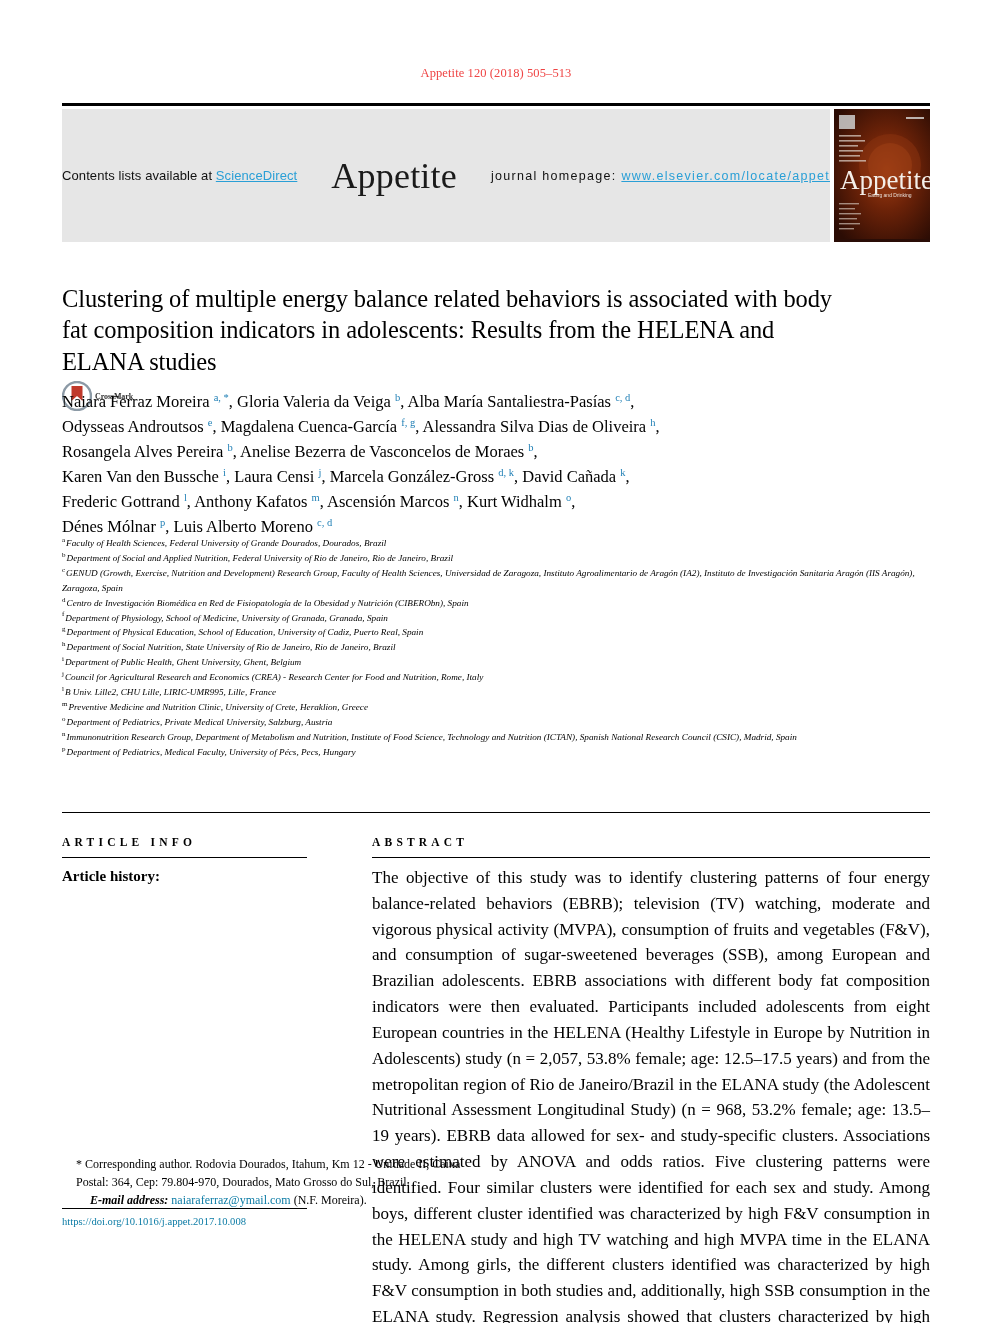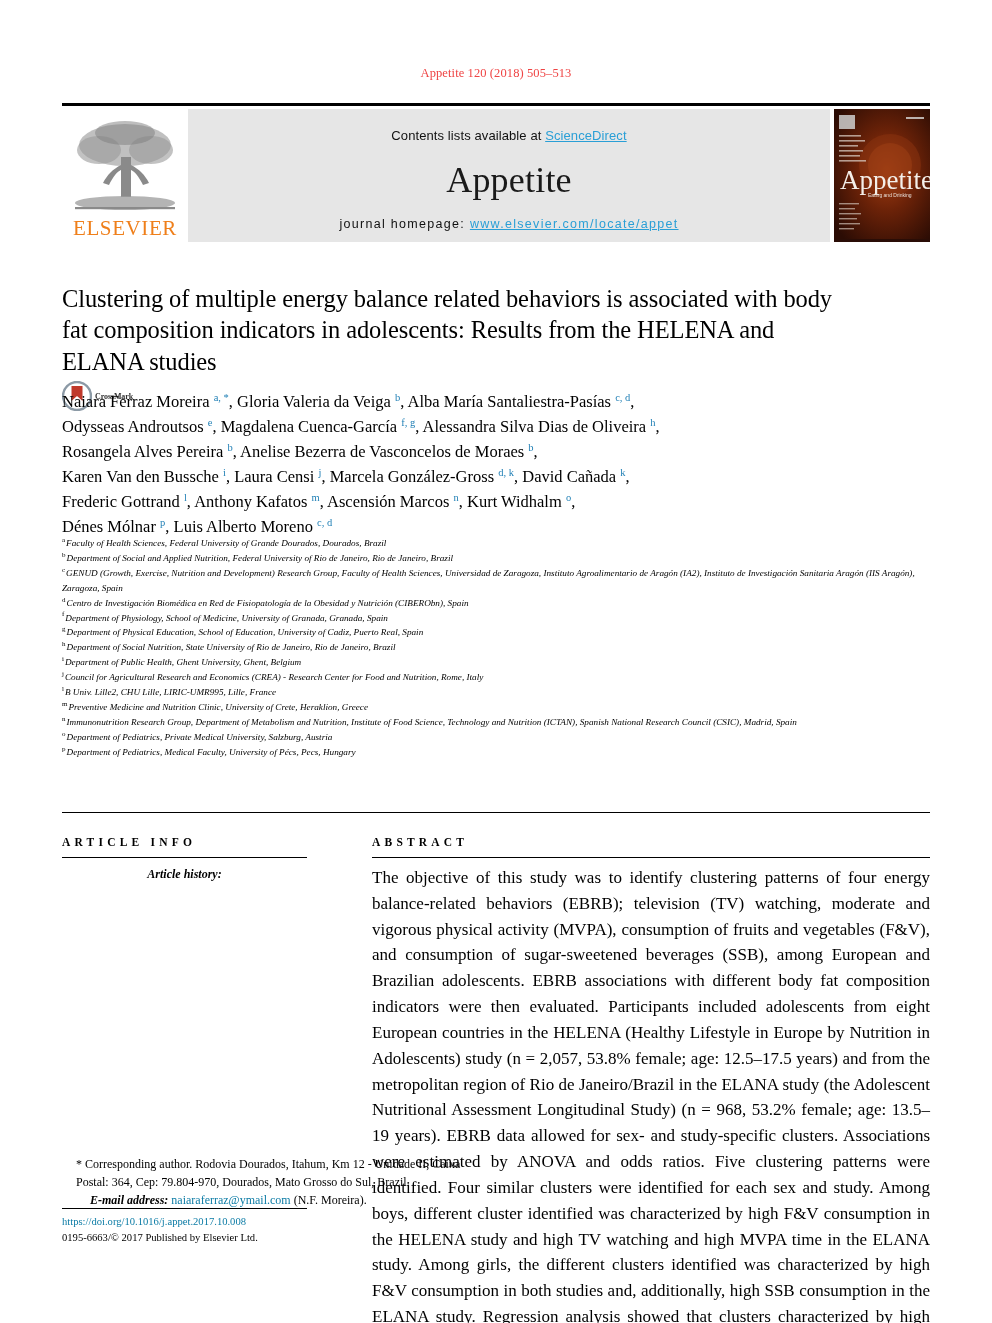--- a/index.html
+++ b/index.html
@@ -65,24 +65,23 @@
     font-size: 21px;
     letter-spacing: 0.6px;
     color: #ef7f1a;
     line-height: 1;
     margin-top: 1px;
   }
   .banner-mid {
     flex: 1 1 auto;
     background: #e6e6e6;
     display: flex;
-    flex-direction: column;
     align-items: center;
     justify-content: space-between;
-    padding: 19px 0 11px 0;
+    padding: 11px 0 11px 0;
     box-sizing: border-box;
   }
   .contents-line {
     font-family: "Liberation Sans", sans-serif;
     font-size: 13px;
     color: #111;
     letter-spacing: 0.1px;
   }
   .contents-line .sd {
     color: #2a9fd6;
@@ -208,25 +207,23 @@
     font-size: 11.5px;
     font-weight: bold;
     letter-spacing: 4.2px;
     margin: 0 0 9px 0;
   }
   .hr-thin {
     border-top: 1px solid #000;
     margin-bottom: 7px;
   }
   .hist-label {
-    font-size: 12px;
-    font-style: italic;
+    font-size: 15px;
     font-weight: bold;
     line-height: 1.5;
-    text-align: center;
   }
   .hist-line {
     font-size: 11px;
     line-height: 1.5;
   }
   .abstract-body {
     font-size: 17px;
     line-height: 1.52;
     text-align: justify;
   }
@@ -267,36 +264,20 @@
 </head>
 <body>
 
 <div class="page">
 
   <div class="running-head">Appetite 120 (2018) 505–513</div>
 
   <div class="banner">
     <div class="banner-inner">
 
-      <div class="elsevier-logo">
-        <svg class="tree-svg" width="112" height="98" viewBox="0 0 112 98">
-          <g fill="#6e6e6e">
-            <ellipse cx="56" cy="26" rx="46" ry="21" fill="#8c8c8c" opacity="0.55"></ellipse>
-            <ellipse cx="30" cy="31" rx="22" ry="14" fill="#9a9a9a" opacity="0.6"></ellipse>
-            <ellipse cx="82" cy="31" rx="22" ry="14" fill="#9a9a9a" opacity="0.6"></ellipse>
-            <ellipse cx="56" cy="14" rx="30" ry="12" fill="#7d7d7d" opacity="0.5"></ellipse>
-            <path d="M52 38 L52 78 L62 78 L62 38 Z" fill="#8a8a8a"></path>
-            <path d="M52 46 C44 50 38 56 34 64 L40 66 C44 58 48 52 54 50 Z" fill="#8a8a8a"></path>
-            <path d="M62 46 C70 50 76 56 80 64 L74 66 C70 58 66 52 60 50 Z" fill="#8a8a8a"></path>
-            <ellipse cx="56" cy="84" rx="50" ry="7" fill="#9b9b9b" opacity="0.75"></ellipse>
-            <rect x="6" y="88" width="100" height="2.2" fill="#8a8a8a"></rect>
-          </g>
-        </svg>
-        <div class="elsevier-word">ELSEVIER</div>
-      </div>
 
       <div class="banner-mid">
         <div class="contents-line">
           <span>Contents lists available at </span><a class="sd" href="#">ScienceDirect</a>
         </div>
         <div class="journal-name">Appetite</div>
         <div class="homepage-line">
           <span>journal homepage: </span><a class="url" href="#">www.elsevier.com/locate/appet</a>
         </div>
       </div>
@@ -364,22 +345,22 @@
       <div><span class="aff-mark">b</span><span>Department of Social and Applied Nutrition, Federal University of Rio de Janeiro, Rio de Janeiro, Brazil</span></div>
       <div><span class="aff-mark">c</span><span>GENUD (Growth, Exercise, Nutrition and Development) Research Group, Faculty of Health Sciences, Universidad de Zaragoza, Instituto Agroalimentario de Aragón (IA2), Instituto de Investigación Sanitaria Aragón (IIS Aragón), Zaragoza, Spain</span></div>
       <div><span class="aff-mark">d</span><span>Centro de Investigación Biomédica en Red de Fisiopatología de la Obesidad y Nutrición (CIBERObn), Spain</span></div>
       <div><span class="aff-mark">f</span><span>Department of Physiology, School of Medicine, University of Granada, Granada, Spain</span></div>
       <div><span class="aff-mark">g</span><span>Department of Physical Education, School of Education, University of Cadiz, Puerto Real, Spain</span></div>
       <div><span class="aff-mark">h</span><span>Department of Social Nutrition, State University of Rio de Janeiro, Rio de Janeiro, Brazil</span></div>
       <div><span class="aff-mark">i</span><span>Department of Public Health, Ghent University, Ghent, Belgium</span></div>
       <div><span class="aff-mark">j</span><span>Council for Agricultural Research and Economics (CREA) - Research Center for Food and Nutrition, Rome, Italy</span></div>
       <div><span class="aff-mark">l</span><span>B Univ. Lille2, CHU Lille, LIRIC-UMR995, Lille, France</span></div>
       <div><span class="aff-mark">m</span><span>Preventive Medicine and Nutrition Clinic, University of Crete, Heraklion, Greece</span></div>
+      <div><span class="aff-mark">o</span><span>Department of Pediatrics, Private Medical University, Salzburg, Austria</span></div>
       <div><span class="aff-mark">n</span><span>Immunonutrition Research Group, Department of Metabolism and Nutrition, Institute of Food Science, Technology and Nutrition (ICTAN), Spanish National Research Council (CSIC), Madrid, Spain</span></div>
-      <div><span class="aff-mark">o</span><span>Department of Pediatrics, Private Medical University, Salzburg, Austria</span></div>
       <div><span class="aff-mark">p</span><span>Department of Pediatrics, Medical Faculty, University of Pécs, Pecs, Hungary</span></div>
     </div>
 
   <div class="rule-top"></div>
 
   <div class="info-col">
     <div class="section-head">ARTICLE INFO</div>
     <div class="hr-thin"></div>
     <div class="hist-label">Article history:</div>
   </div>
@@ -398,16 +379,15 @@
     <div class="indent" style="padding-left:28px">
       <span class="email-label">E-mail address:</span>
       <a class="link" href="#">naiaraferraz@ymail.com</a>
       <span>(N.F. Moreira).</span>
     </div>
   </div>
 
   <div class="footer-rule"></div>
   <div class="footer">
     <div><a class="doi link" href="#">https://doi.org/10.1016/j.appet.2017.10.008</a></div>
-    <div class="copy">0195-6663/© 2017 Published by Elsevier Ltd.</div>
   </div>
 
 </div>
 
 </body></html>

